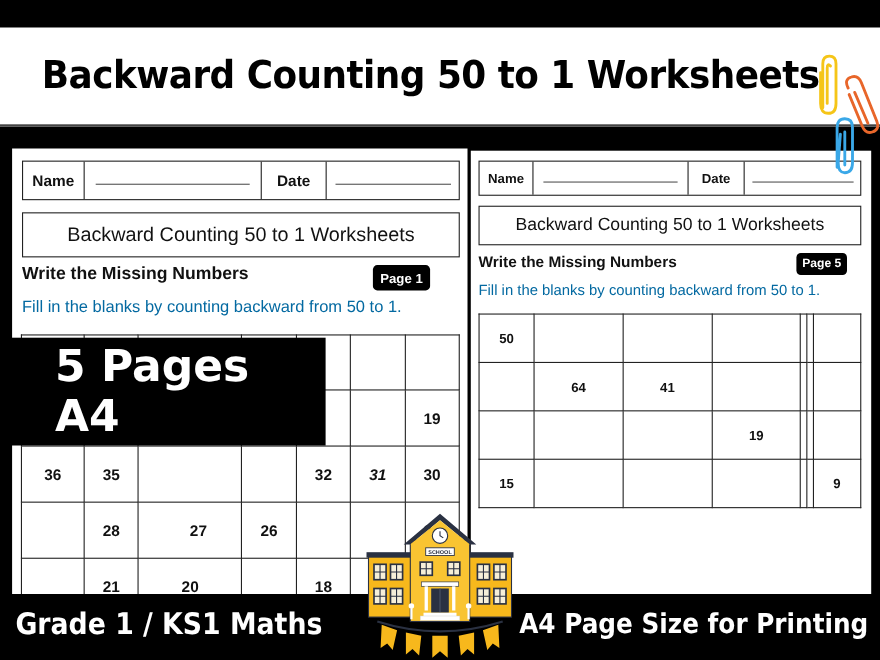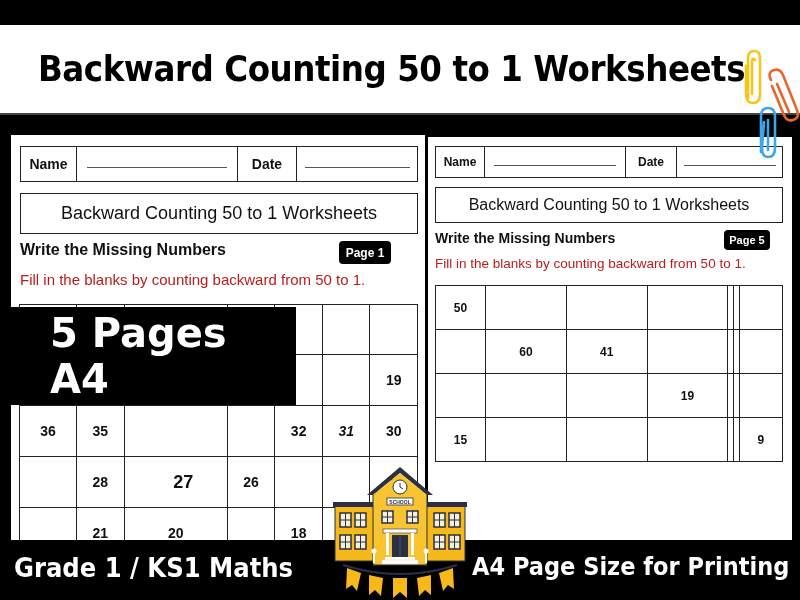--- a/index.html
+++ b/index.html
@@ -17,21 +17,21 @@
 
   .namebox { position: absolute; border: 1.5px solid #222; display: flex; align-items: stretch; }
   .namebox .cell { border-right: 1.5px solid #222; display: flex; align-items: center; justify-content: center; font-weight: bold; color: #111; }
   .namebox .cell:last-child { border-right: none; }
   .namebox .line { display: block; border-bottom: 1px solid #555; margin-top: 6px; }
 
   .titlebox { position: absolute; border: 1.5px solid #222; display: flex; align-items: center; justify-content: center; color: #111; white-space: nowrap; }
 
   .heading { position: absolute; font-weight: bold; color: #111; white-space: nowrap; }
   .badge { position: absolute; background: #000; color: #fff; font-weight: bold; border-radius: 4px; display: flex; align-items: center; justify-content: center; text-align: center; }
-  .instruction { position: absolute; color: #b91c1c; white-space: nowrap; }
+  .instruction { position: absolute; color: #0369a1; white-space: nowrap; }
 
   table.grid { position: absolute; border-collapse: collapse; }
   table.grid td { border: 1.5px solid #222; text-align: center; vertical-align: middle; font-weight: bold; color: #111; }
 
   .overlay-5pages { position: absolute; left: 0; top: 307px; width: 296px; height: 98px; background: #000; color: #fff; font-weight: bold; font-size: 40px; display: flex; align-items: center; padding-left: 50px; font-family: "DejaVu Sans", sans-serif; }
 
   .footer { position: absolute; left: 0; top: 540px; width: 800px; height: 60px; background: #000; }
   .footer-left { position: absolute; left: 14px; top: 12px; color: #fff; font-weight: bold; font-size: 27px; white-space: nowrap; font-family: "DejaVu Sans", sans-serif; transform: scaleX(0.9); transform-origin: left center; }
   .footer-right { position: absolute; left: 472px; top: 12px; color: #fff; font-weight: bold; font-size: 25px; white-space: nowrap; font-family: "DejaVu Sans", sans-serif; transform: scaleX(0.9); transform-origin: left center; }
 
@@ -85,21 +85,21 @@
         <td style="font-size:14px;">35</td>
         <td></td>
         <td></td>
         <td style="font-size:14px;">32</td>
         <td style="font-size:14px;font-style:italic;">31</td>
         <td style="font-size:14px;">30</td>
       </tr>
       <tr style="height:51px; font-size:14px;">
         <td></td>
         <td style="font-size:14px;">28</td>
-        <td style="font-size:18px;padding-left:15px;">27</td>
+        <td style="font-size:14px;padding-left:15px;">27</td>
         <td style="font-size:14px;">26</td>
         <td></td>
         <td></td>
         <td style="font-size:14px;">23</td>
       </tr>
       <tr style="height:51px; font-size:14px;">
         <td></td>
         <td style="font-size:14px;">21</td>
         <td style="font-size:14px;">20</td>
         <td></td>
@@ -133,21 +133,21 @@
         <td style="width:50px;">50</td>
         <td></td>
         <td></td>
         <td></td>
         <td></td>
         <td></td>
         <td></td>
       </tr>
       <tr style="height:44px;">
         <td></td>
-        <td>60</td>
+        <td>64</td>
         <td>41</td>
         <td></td>
         <td></td>
         <td></td>
         <td></td>
       </tr>
       <tr style="height:44px;">
         <td></td>
         <td></td>
         <td></td>

